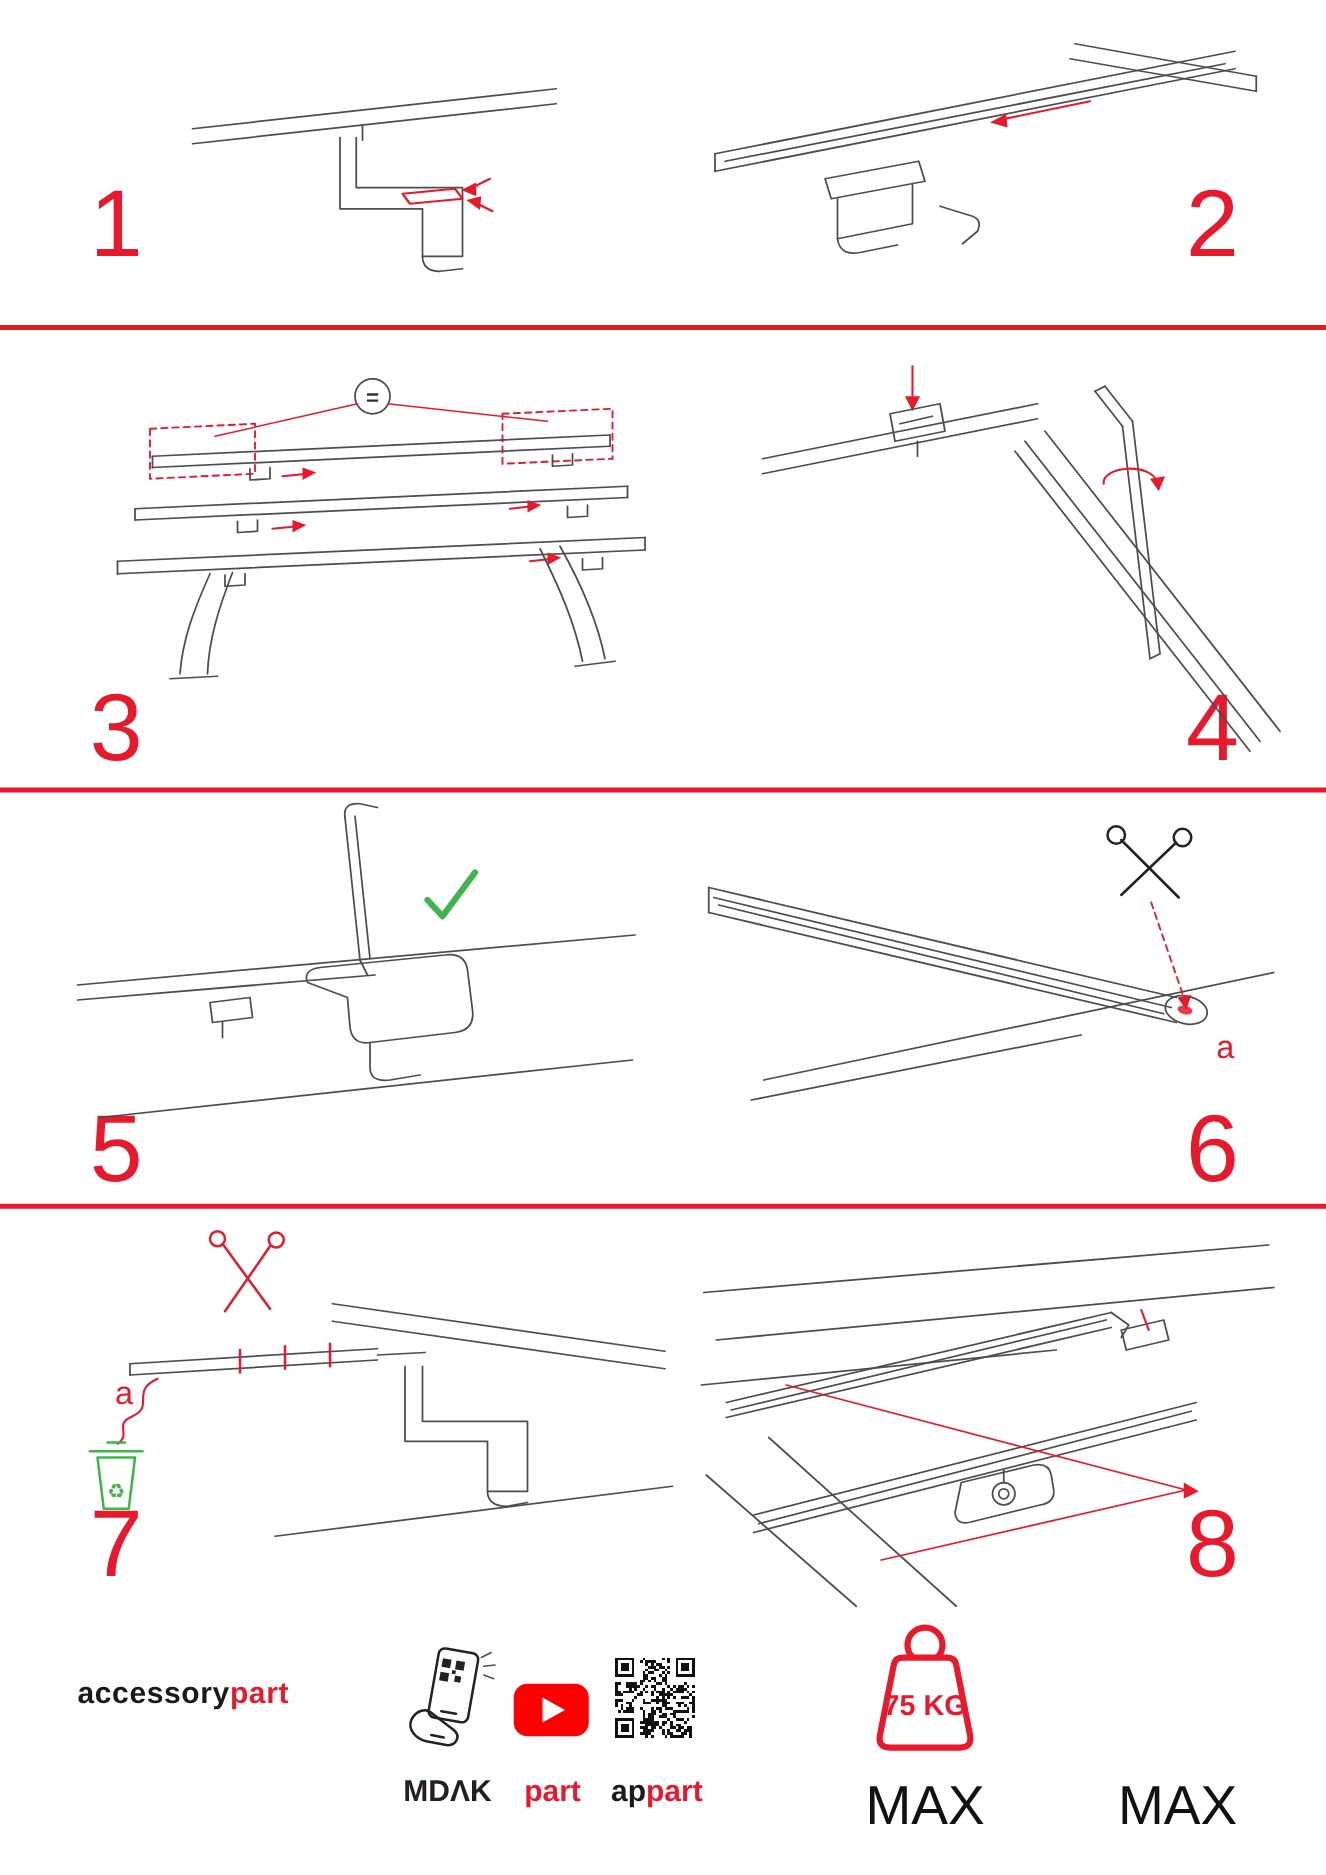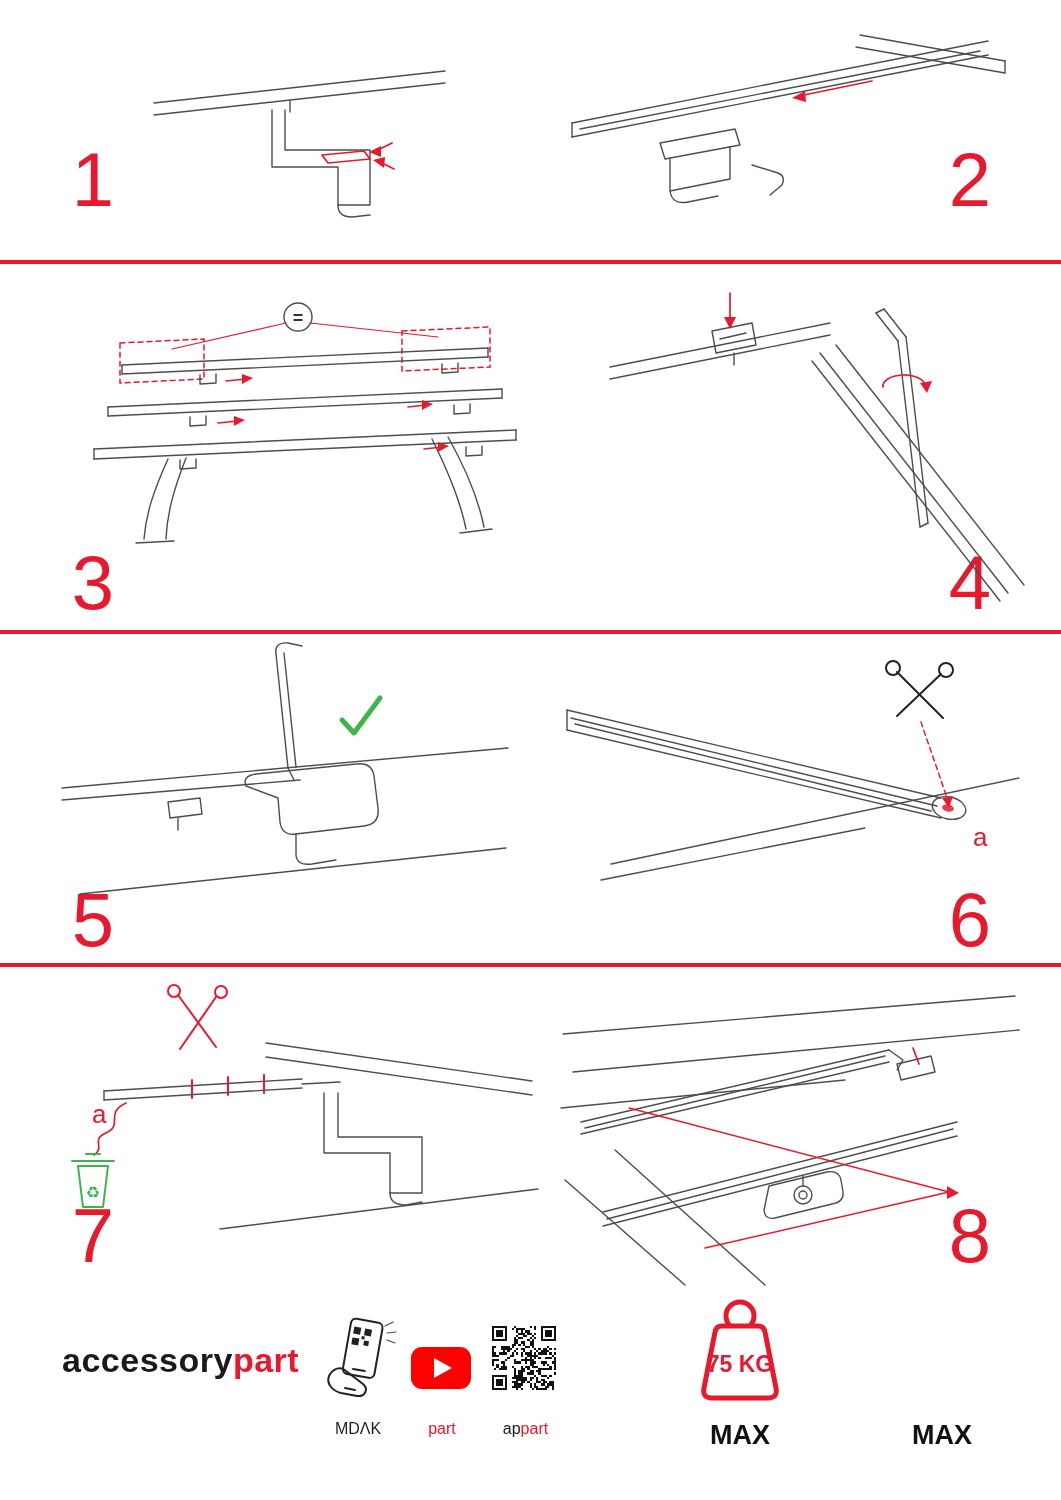--- a/index.html
+++ b/index.html
@@ -25,32 +25,32 @@
   .rdf { fill:#e8192c; stroke:none; }
   .gn  { stroke:#3db54a; fill:none; stroke-linecap:round; stroke-linejoin:round; }
 
   .label-a { fill:#e8192c; font-size:26px; }
   .eq-text { fill:#333; font-size:18px; font-weight:bold; text-anchor:middle; }
 
   
   .brand-block { position:absolute; left:62px; top:1332px; width:230px; }
   .product-name { color:#2d2a7f; font-weight:bold; font-size:47px; letter-spacing:2px; line-height:1.05; }
   .product-name .small-x { font-size:38px; }
-  .brand-line { margin-top:9px; font-size:34px; font-weight:bold; letter-spacing:0.5px; }
+  .brand-line { margin-top:9px; font-size:24px; font-weight:bold; letter-spacing:0.5px; }
   .brand-black { color:#1a1a1a; }
   .brand-red { color:#e8192c; }
 
   .footer-label {
     position:absolute; top:1420px; text-align:center;
-    font-size:16px; color:#231f20; font-weight:normal;
+    font-size:24px; color:#231f20; font-weight:bold;
   }
   .footer-label.red { color:#e8192c; }
   .footer-max {
     position:absolute; top:1420px; text-align:center;
-    font-size:27px; font-weight:bold; color:#111;
+    font-size:44px; font-weight:normal; color:#111;
   }
 </style>
 </head>
 <body>
 
 <div class="page">
 
   <div class="step-number" style="left:58px; top:142px;">1</div>
   <div class="step-number" style="left:935px; top:142px;">2</div>
 

